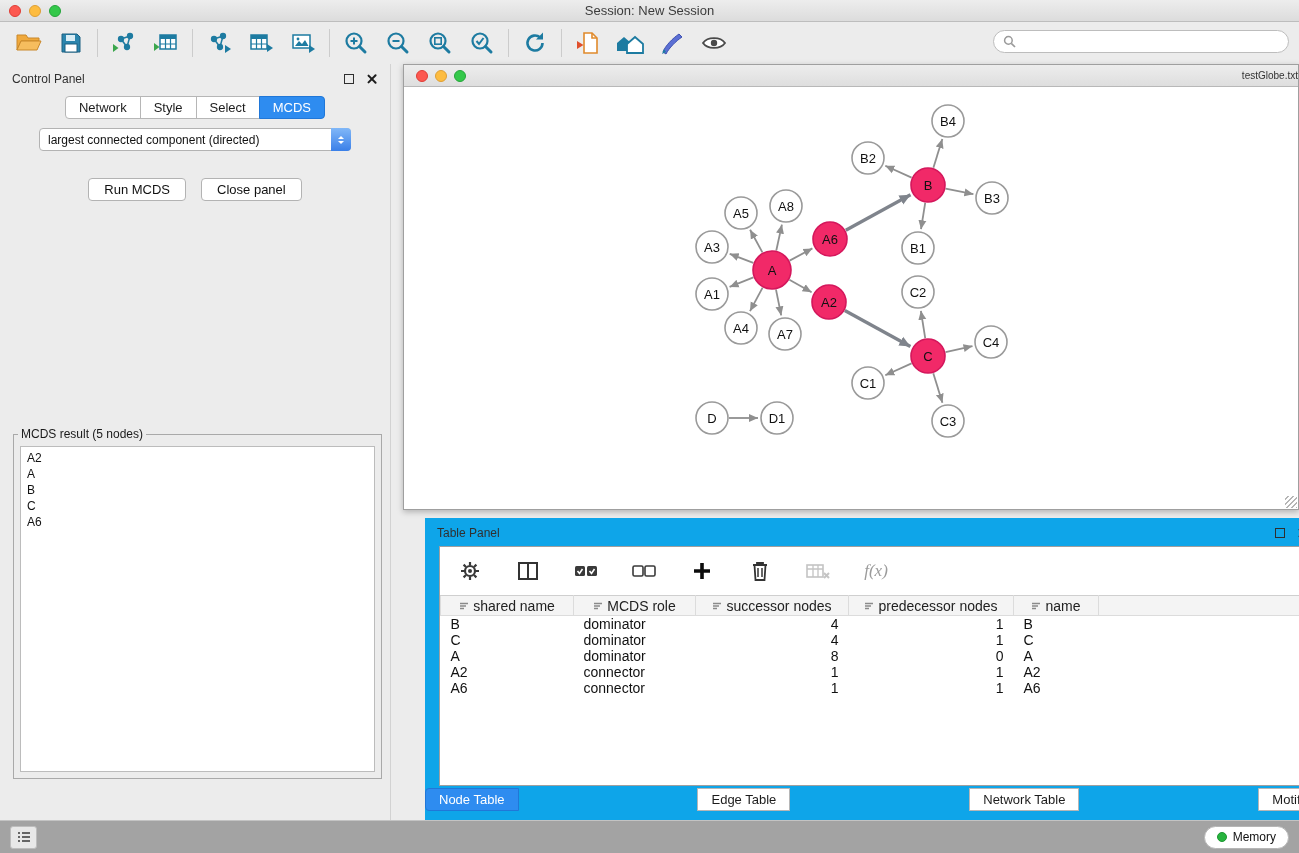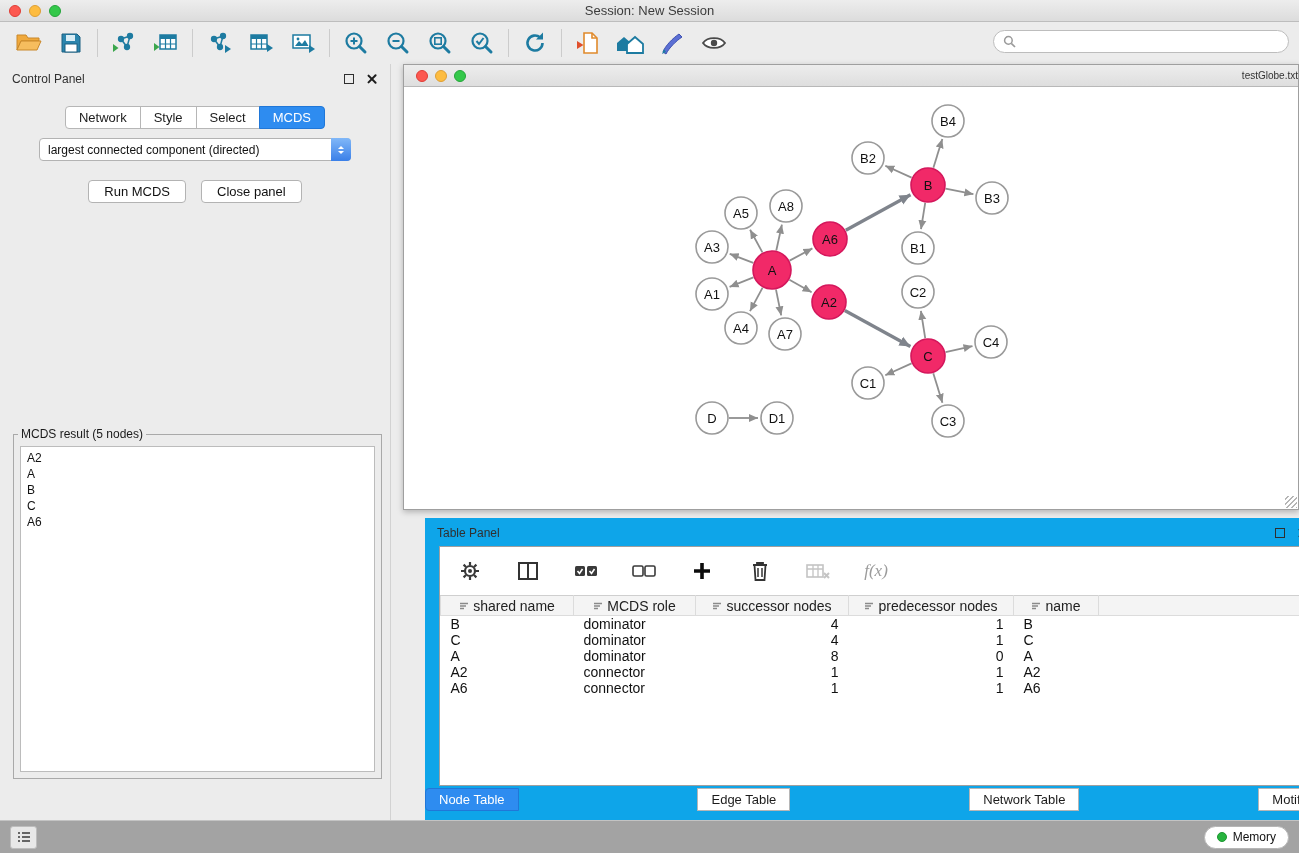--- a/index.html
+++ b/index.html
@@ -27,34 +27,34 @@
 
   
   .cpanel{position:absolute;left:0;top:64px;width:391px;height:756px;background:#ececec;border-right:1px solid #d2d2d2}
   .panel-head{height:30px;display:flex;align-items:center;padding:0 12px;font-size:12px;color:#303030}
   .panel-head .spacer{flex:1}
   .float-icon{width:10px;height:10px;border:1.5px solid #2e2e2e;margin-right:12px;cursor:pointer}
   .close-x{width:12px;height:12px;position:relative;cursor:pointer}
   .close-x::before,.close-x::after{content:"";position:absolute;left:5px;top:0;width:2.4px;height:12px;background:#1d1d1d;border-radius:1px}
   .close-x::before{transform:rotate(45deg)}
   .close-x::after{transform:rotate(-45deg)}
-  .cp-tabs{display:flex;justify-content:center;margin-top:12px}
+  .cp-tabs{display:flex;justify-content:center;margin-top:2px}
   .seg{background:#fff;border:1px solid #b6b6b6;margin-left:-1px;padding:3px 13px;font-size:13px;color:#1c1c1c;cursor:pointer;white-space:nowrap}
   .seg:first-child{border-radius:4px 0 0 4px;margin-left:0}
   .seg:last-child{border-radius:0 4px 4px 0}
   .seg.active{background:#2e8cf0;border-color:#2077d8;color:#fff}
   .opt-label{text-align:center;margin-top:24px;font-size:13px;color:#101010}
   .dropdown{position:relative;margin:9px auto 0;width:312px;height:23px;background:#fff;border:1px solid #b3b3b3;border-radius:4px;
     font-size:12px;color:#111;display:flex;align-items:center;padding:0 26px 0 8px;cursor:pointer}
   .dd-cap{position:absolute;right:-1px;top:-1px;bottom:-1px;width:20px;border-radius:0 4px 4px 0;
     background:linear-gradient(#81b8f8,#3a7fe8);display:flex;flex-direction:column;align-items:center;justify-content:center}
   .dd-cap i{display:block;border:3.5px solid transparent}
   .dd-cap .up{border-bottom-color:#fff;margin-bottom:1px}
   .dd-cap .down{border-top-color:#fff;margin-top:1px}
-  .cp-buttons{display:flex;justify-content:center;gap:15px;margin-top:19px}
+  .cp-buttons{display:flex;justify-content:center;gap:15px;margin-top:27px}
   .btn{background:#fff;border:1px solid #b3b3b3;border-radius:4px;padding:3px 15px;font-size:13px;color:#111;cursor:pointer}
   .result-field{position:absolute;left:13px;top:363px;width:369px;height:352px;border:1px solid #a9a9a9}
   .result-field legend{font-size:12px;color:#1a1a1a;padding:0 3px;margin-left:4px}
   .result-list{position:absolute;left:6px;right:6px;top:5px;bottom:6px;background:#fff;border:1px solid #bcbcbc;
     overflow:auto;padding:3px 6px;font-size:12px;line-height:16px;color:#111}
 
   
   .netwin{position:absolute;left:403px;top:64px;width:896px;height:446px;background:#fff;border:1px solid #9f9f9f;box-shadow:0 2px 6px rgba(0,0,0,.25)}
   .nw-title{height:22px;background:linear-gradient(#ededed,#dedede);border-bottom:1px solid #b8b8b8;
     text-align:right;font-size:10px;color:#333;line-height:21px;position:relative}

